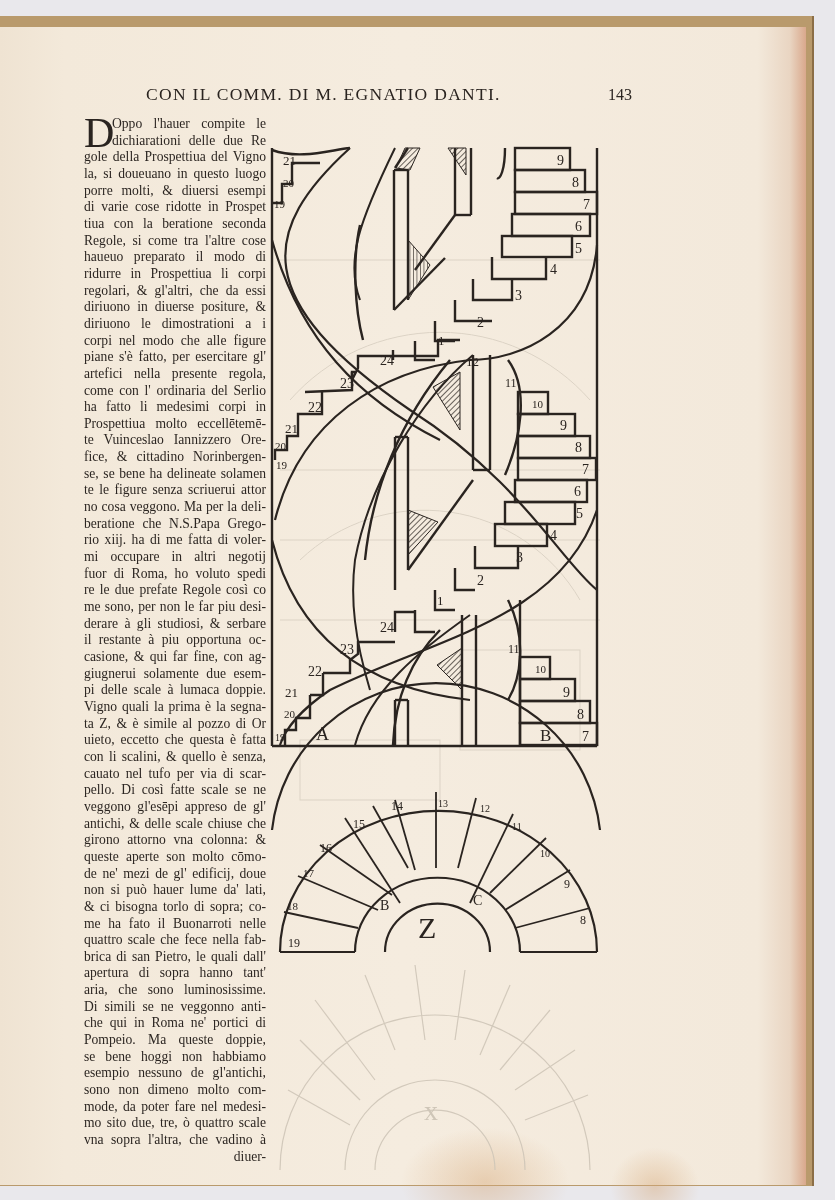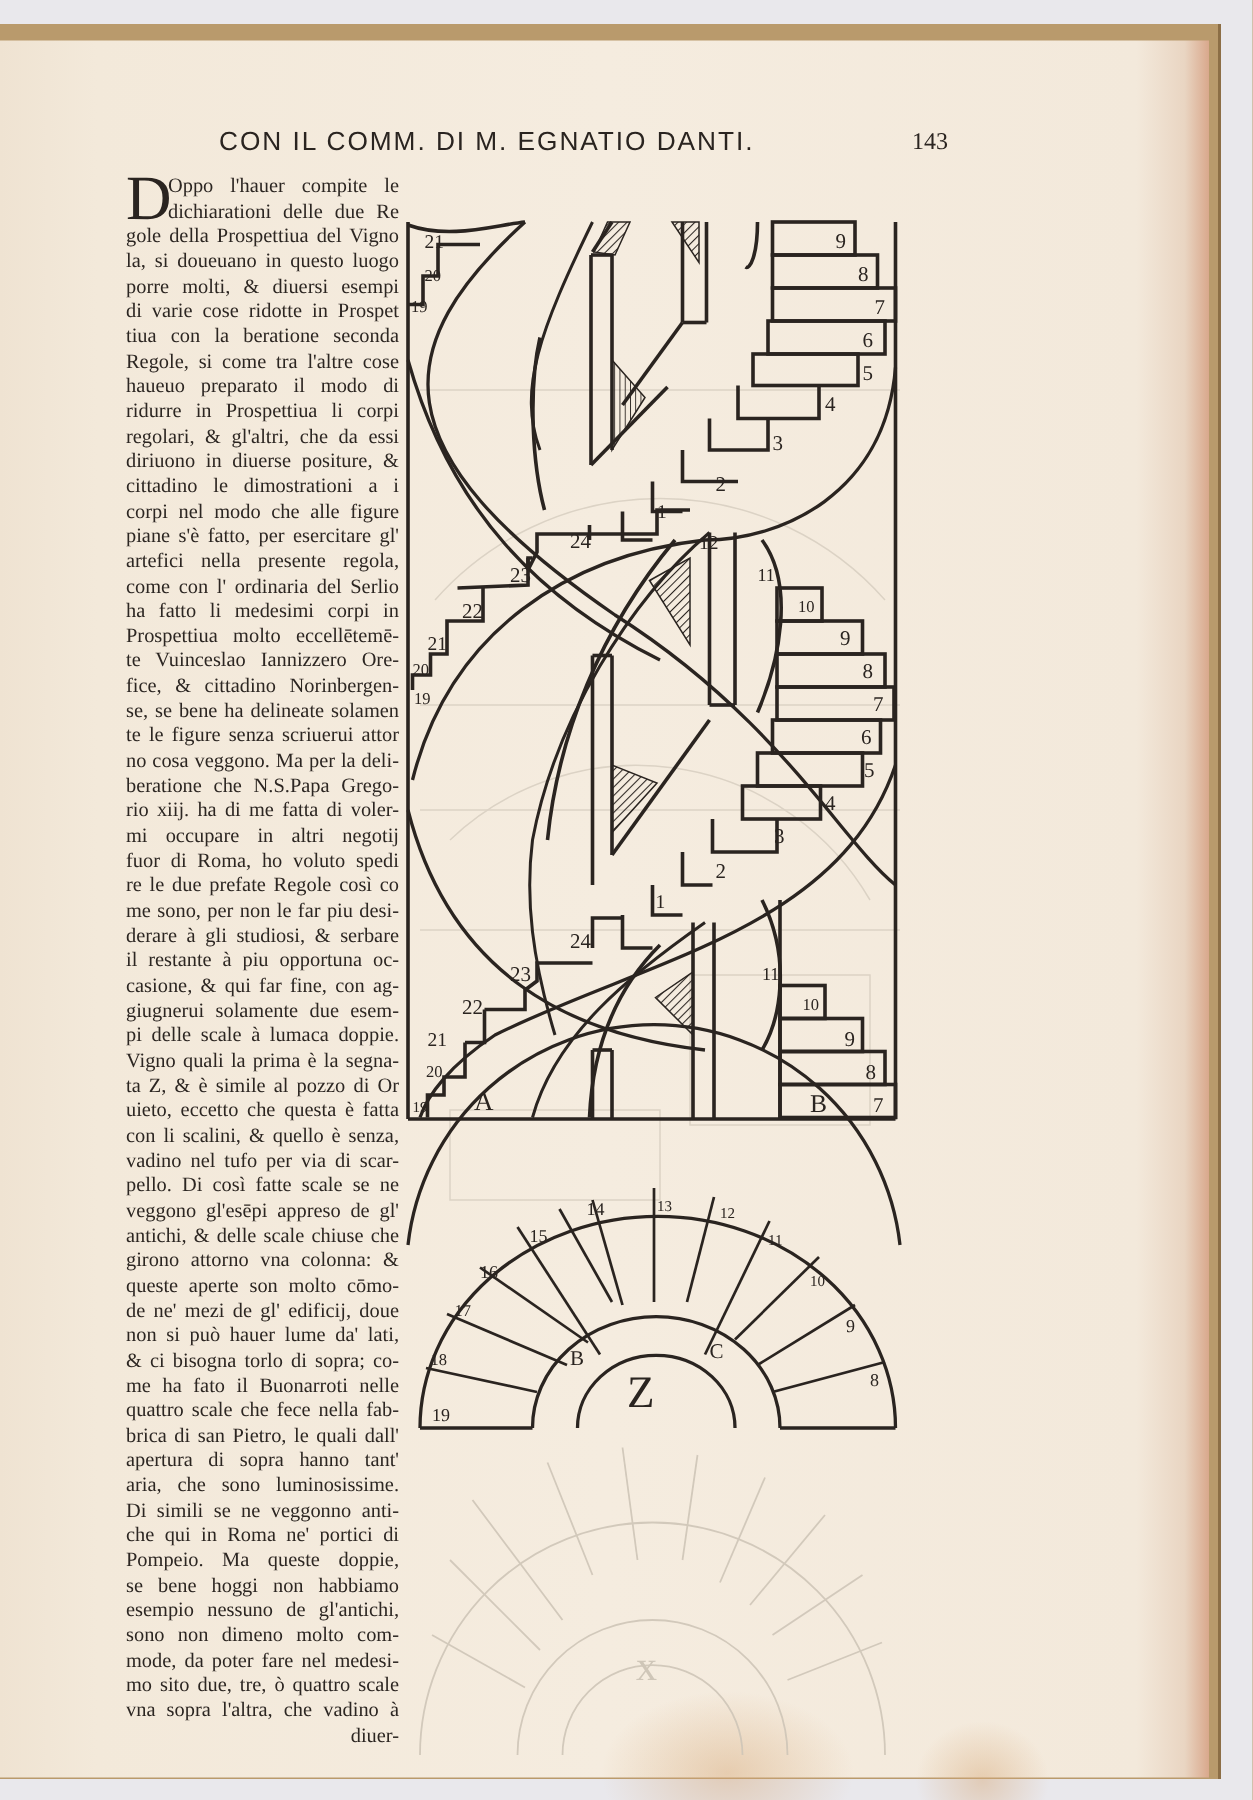--- a/index.html
+++ b/index.html
@@ -16,21 +16,21 @@
   .page {
     position:absolute; left:0; top:27px; width:806px; height:1158px;
     background:linear-gradient(90deg,#efe3d2 0%,#f3e9da 8%,#f5ecdf 50%,#f3e9db 94%,#e9d5c2 98%,#d9a88c 100%);
   }
   .stain {
     position:absolute; border-radius:50%;
     background:radial-gradient(ellipse at center, rgba(214,168,120,0.45) 0%, rgba(214,168,120,0.0) 70%);
   }
   .running-head {
     position:absolute; left:146px; top:84px;
-    font-family:Liberation Sans, sans-serif; font-size:17.5px; letter-spacing:1.3px;
+    font-family:Liberation Serif, serif; font-size:17.5px; letter-spacing:1.3px;
     color:#2a2420; white-space:nowrap;
   }
   .folio {
     position:absolute; left:608px; top:86px;
     font-family:"Liberation Serif", serif; font-size:16px; color:#2a2420;
   }
   .col {
     position:absolute; left:84px; top:116px; width:182px;
     font-family:"Liberation Serif", serif; font-size:13.6px; line-height:16.65px;
     color:#2c2622; text-align:justify;
@@ -64,21 +64,21 @@
     <span class="line">gole della Prospettiua del Vigno</span>
     <span class="line">la, si doueuano in questo luogo</span>
     <span class="line">porre molti, &amp; diuersi esempi</span>
     <span class="line">di varie cose ridotte in Prospet</span>
     <span class="line">tiua con la beratione seconda</span>
     <span class="line">Regole, si come tra l'altre cose</span>
     <span class="line">haueuo preparato il modo di</span>
     <span class="line">ridurre in Prospettiua li corpi</span>
     <span class="line">regolari, &amp; gl'altri, che da essi</span>
     <span class="line">diriuono in diuerse positure, &amp;</span>
-    <span class="line">cittadino le dimostrationi a i</span>
+    <span class="line">diriuono le dimostrationi a i</span>
     <span class="line">corpi nel modo che alle figure</span>
     <span class="line">piane s'è fatto, per esercitare gl'</span>
     <span class="line">artefici nella presente regola,</span>
     <span class="line">come con l' ordinaria del Serlio</span>
     <span class="line">ha fatto li medesimi corpi in</span>
     <span class="line">Prospettiua molto eccellētemē-</span>
     <span class="line">te Vuinceslao Iannizzero Ore-</span>
     <span class="line">fice, &amp; cittadino Norinbergen-</span>
     <span class="line">se, se bene ha delineate solamen</span>
     <span class="line">te le figure senza scriuerui attor</span>
@@ -91,21 +91,21 @@
     <span class="line">me sono, per non le far piu desi-</span>
     <span class="line">derare à gli studiosi, &amp; serbare</span>
     <span class="line">il restante à piu opportuna oc-</span>
     <span class="line">casione, &amp; qui far fine, con ag-</span>
     <span class="line">giugnerui solamente due esem-</span>
     <span class="line">pi delle scale à lumaca doppie.</span>
     <span class="line">Vigno quali la prima è la segna-</span>
     <span class="line">ta Z, &amp; è simile al pozzo di Or</span>
     <span class="line">uieto, eccetto che questa è fatta</span>
     <span class="line">con li scalini, &amp; quello è senza,</span>
-    <span class="line">vadino nel tufo per via di scar-</span>
+    <span class="line">cauato nel tufo per via di scar-</span>
     <span class="line">pello. Di così fatte scale se ne</span>
     <span class="line">veggono gl'esēpi appreso de gl'</span>
     <span class="line">antichi, &amp; delle scale chiuse che</span>
     <span class="line">girono attorno vna colonna: &amp;</span>
     <span class="line">queste aperte son molto cōmo-</span>
     <span class="line">de ne' mezi de gl' edificij, doue</span>
     <span class="line">non si può hauer lume da' lati,</span>
     <span class="line">&amp; ci bisogna torlo di sopra; co-</span>
     <span class="line">me ha fato il Buonarroti nelle</span>
     <span class="line">quattro scale che fece nella fab-</span>

